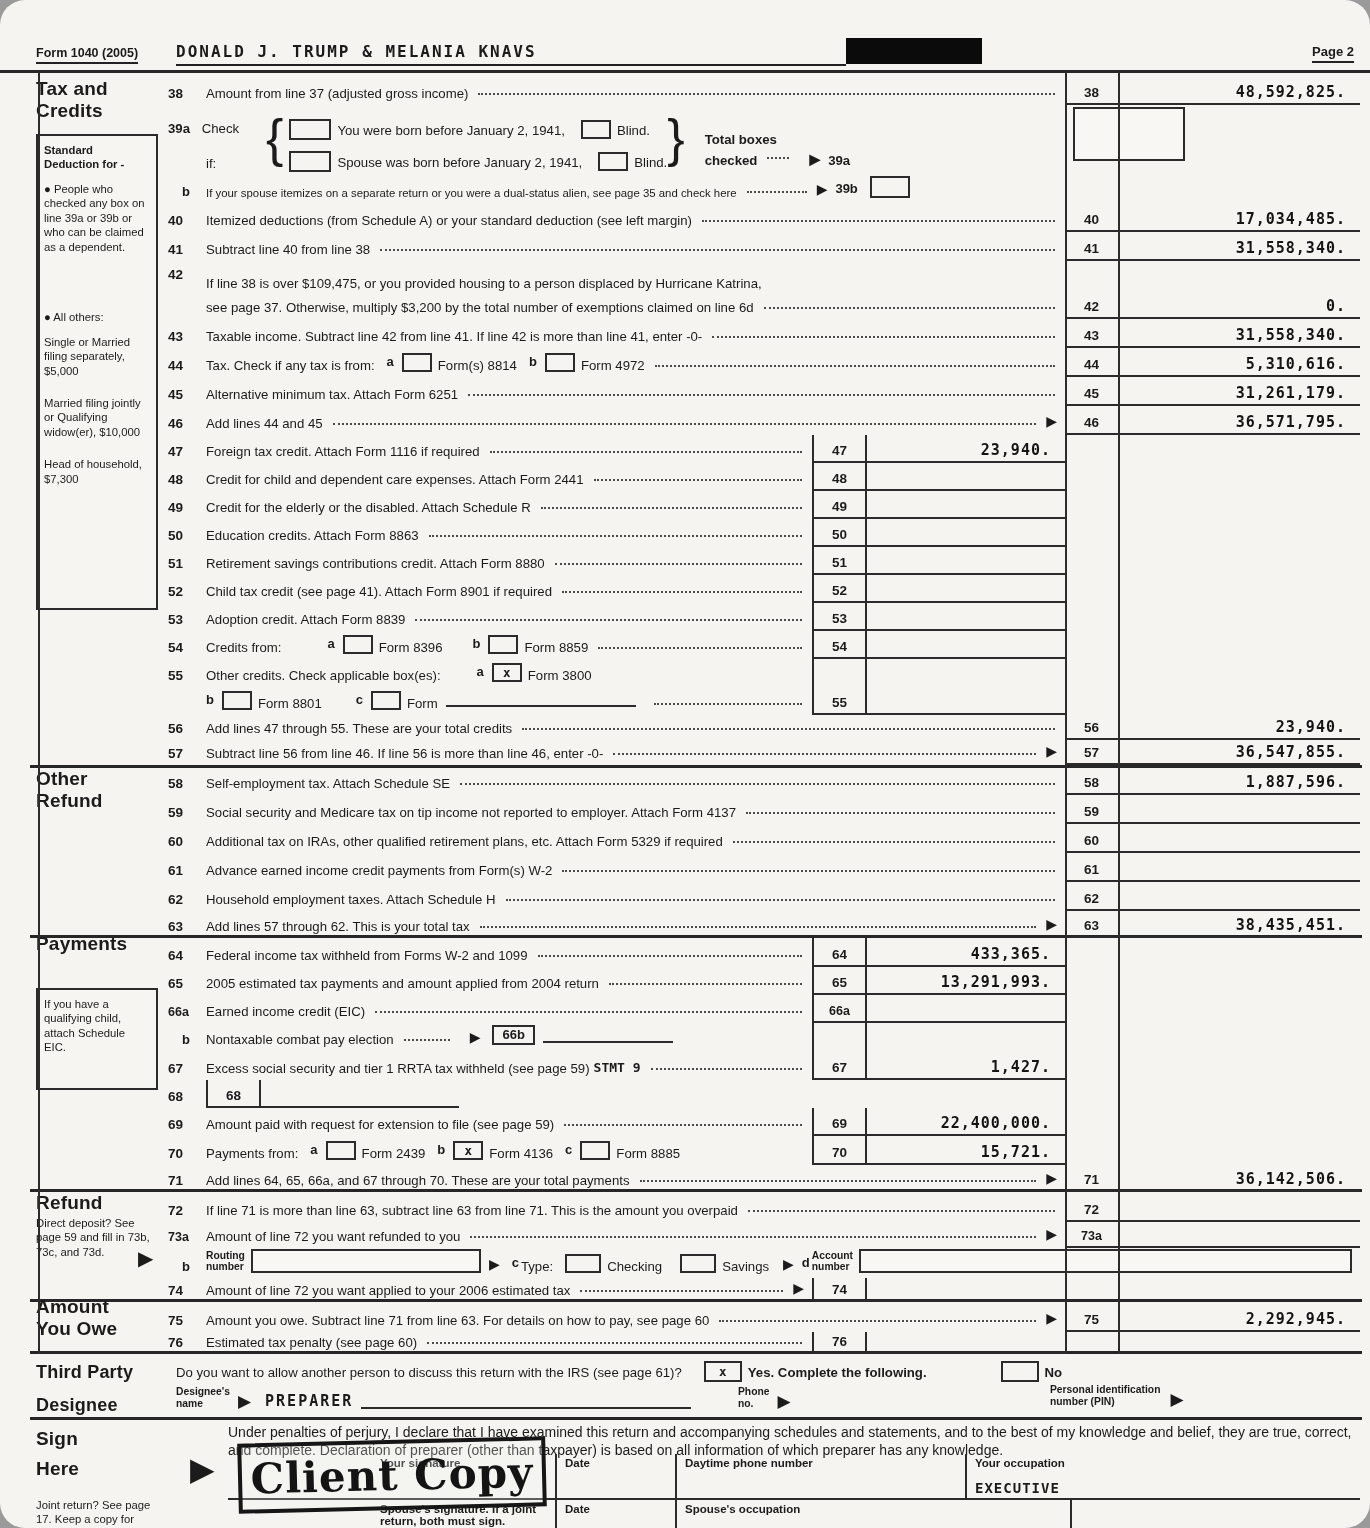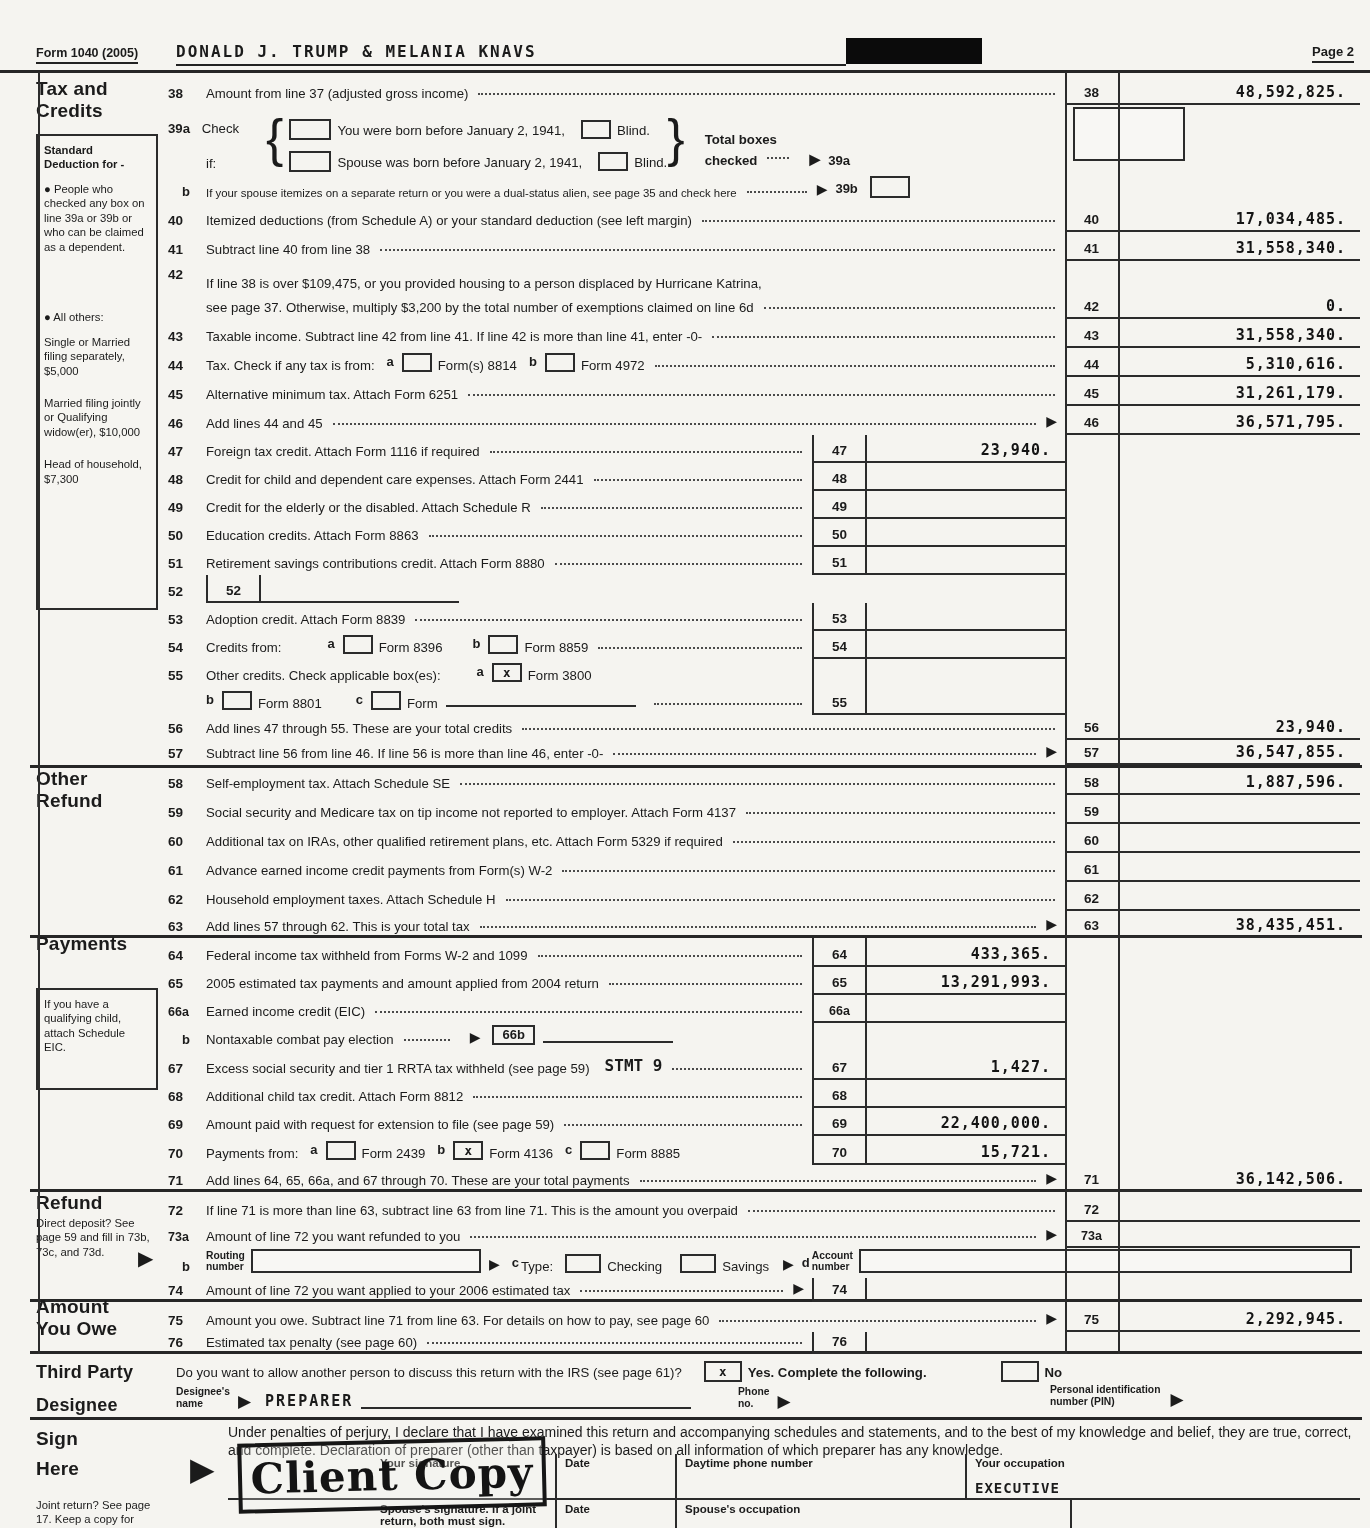--- a/index.html
+++ b/index.html
@@ -1,17 +1,17 @@
 <!DOCTYPE html>
 <html><head>
 <meta charset="utf-8">
 <style>
   html,body{margin:0;padding:0;background:#9a9a9a;}
   .page{position:relative;width:1370px;height:1528px;background:#f5f4f0;overflow:hidden;
-        font-family:"Liberation Sans",sans-serif;color:#1b1b1b;}
+        font-family:"Liberation Sans",sans-serif;color:#1b1b1b;border-radius:25px;}
   
   .hdr{position:absolute;left:36px;top:36px;right:14px;height:34px;}
   .formlabel{position:absolute;left:0;top:10px;font-size:12.5px;font-weight:700;border-bottom:2px solid #222;padding-bottom:2px;}
   .tpname{position:absolute;left:140px;top:6px;width:670px;font-family:"DejaVu Sans Mono","Liberation Mono",monospace;
           font-weight:700;font-size:16px;letter-spacing:2px;border-bottom:2.5px solid #222;padding-bottom:3px;white-space:nowrap;overflow:hidden;}
   .redact{position:absolute;left:810px;top:2px;width:136px;height:26px;background:#0b0b0b;}
   .pagelabel{position:absolute;right:2px;top:8px;font-size:13px;font-weight:700;border-bottom:2px solid #222;padding-bottom:2px;}
   .hrule{position:absolute;left:0;right:0;height:3px;background:#262626;}
   .vline{position:absolute;width:2px;background:#2c2c2c;z-index:3;}
   
@@ -342,20 +342,24 @@
           <span class="t">Retirement savings contributions credit. Attach Form 8880</span>
           <span class="dots"></span>
         </div>
       <div class="mlab ub">51</div>
       <div class="mamt ub"></div>
       <div class="sp"></div>
     </div>
 
     <div class="row" style="height:28px">
       <div class="num">52</div>
+      <div class="desc">
+          <span class="t">Child tax credit (see page 41). Attach Form 8901 if required</span>
+          <span class="dots"></span>
+        </div>
       <div class="mlab ub">52</div>
       <div class="mamt ub"></div>
       <div class="sp"></div>
     </div>
 
     <div class="row" style="height:28px">
       <div class="num">53</div>
       <div class="desc">
           <span class="t">Adoption credit. Attach Form 8839</span>
           <span class="dots"></span>
@@ -552,36 +556,32 @@
       </div>
       <div class="mlab"></div>
       <div class="mamt"></div>
       <div class="sp"></div>
     </div>
 
     <div class="row" style="height:29px">
       <div class="num">67</div>
       <div class="desc">
         <span class="t">Excess social security and tier 1 RRTA tax withheld (see page 59)</span>
-        <span class="mono" style="font-size:16px;margin-left:15px;padding-bottom:1px">STMT 9</span>
+        <span class="mono" style="font-size:13px;margin-left:4px;padding-bottom:1px">STMT 9</span>
         <span class="dots"></span>
       </div>
       <div class="mlab ub">67</div>
       <div class="mamt ub">
           <span class="val">1,427.</span>
         </div>
       <div class="sp"></div>
     </div>
 
     <div class="row" style="height:28px">
       <div class="num">68</div>
-      <div class="desc">
-          <span class="t">Additional child tax credit. Attach Form 8812</span>
-          <span class="dots"></span>
-        </div>
       <div class="mlab ub">68</div>
       <div class="mamt ub"></div>
       <div class="sp"></div>
     </div>
 
     <div class="row" style="height:28px">
       <div class="num">69</div>
       <div class="desc">
           <span class="t">Amount paid with request for extension to file (see page 59)</span>
           <span class="dots"></span>

